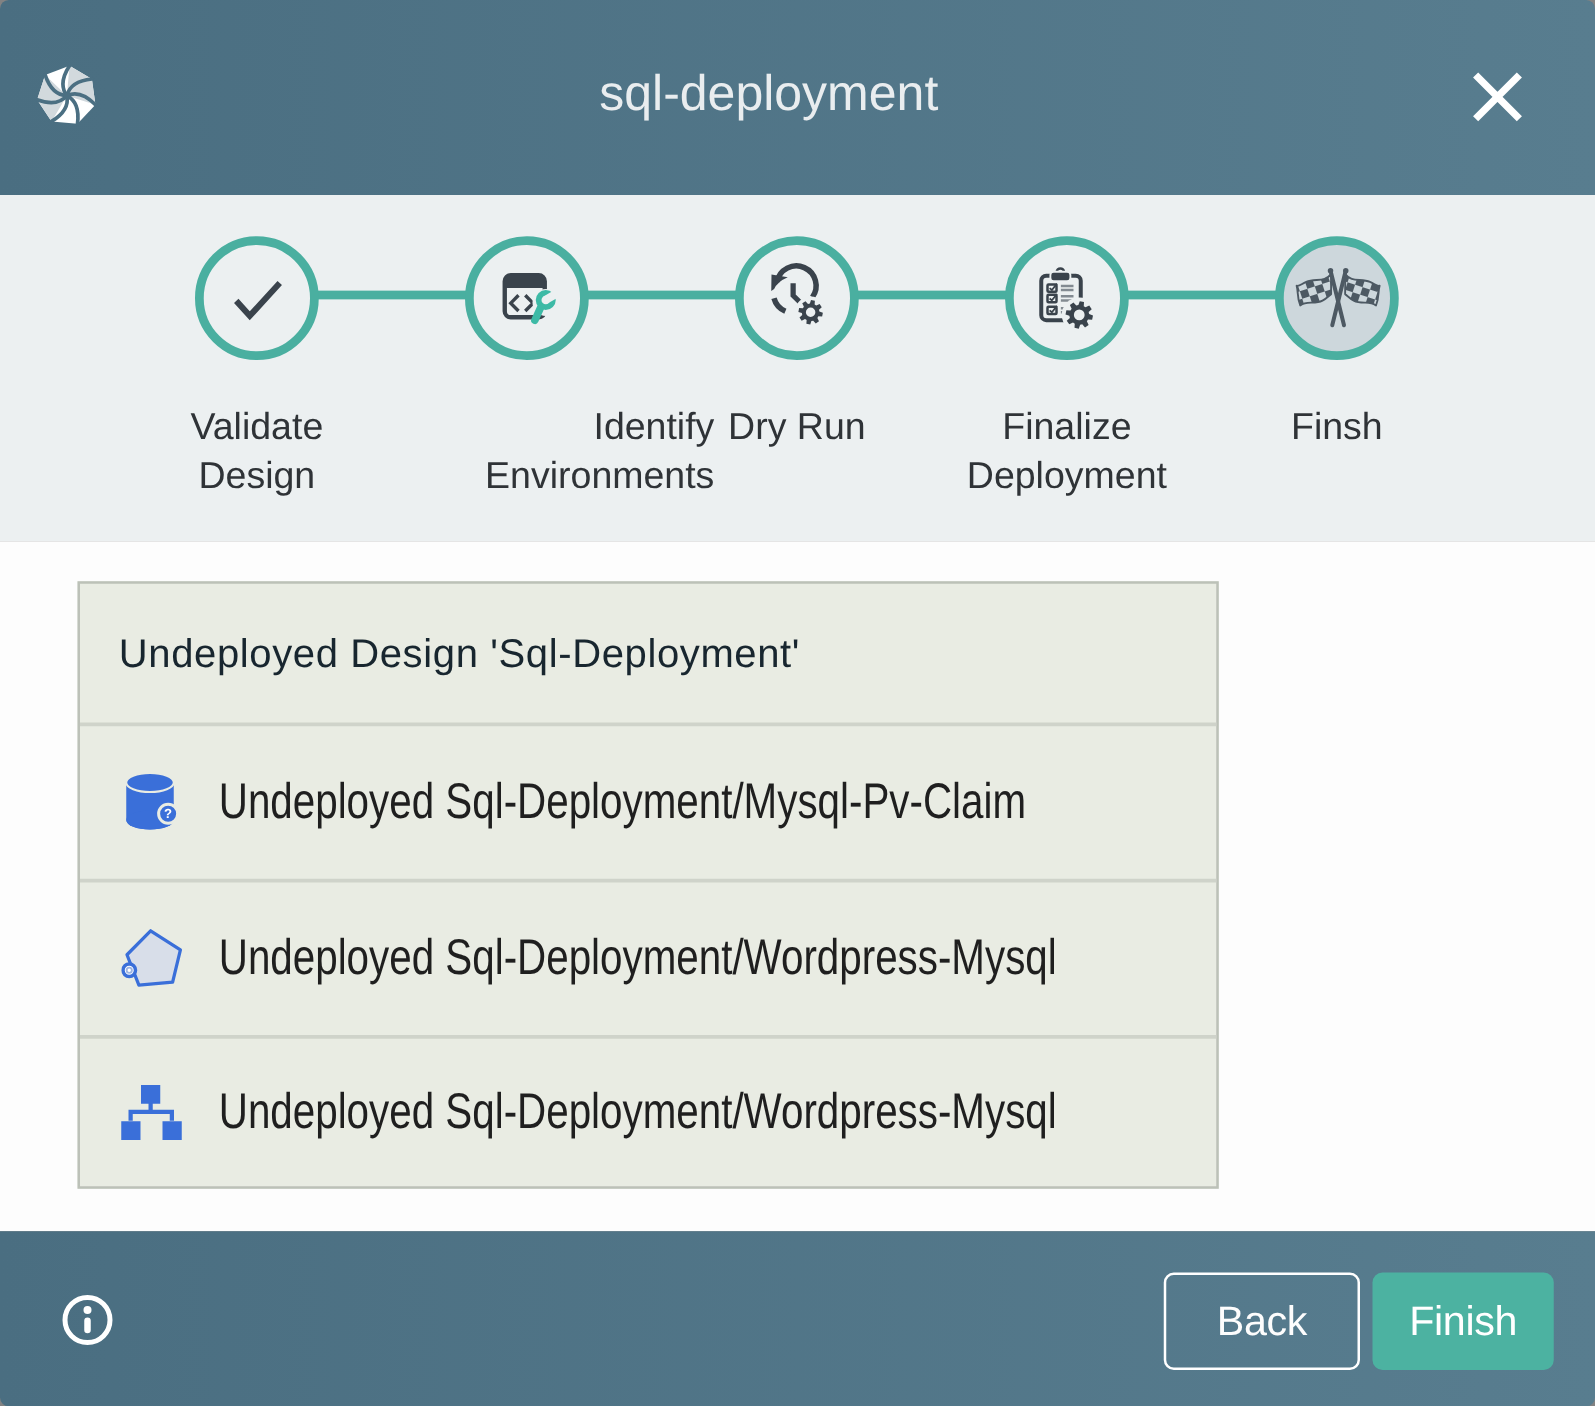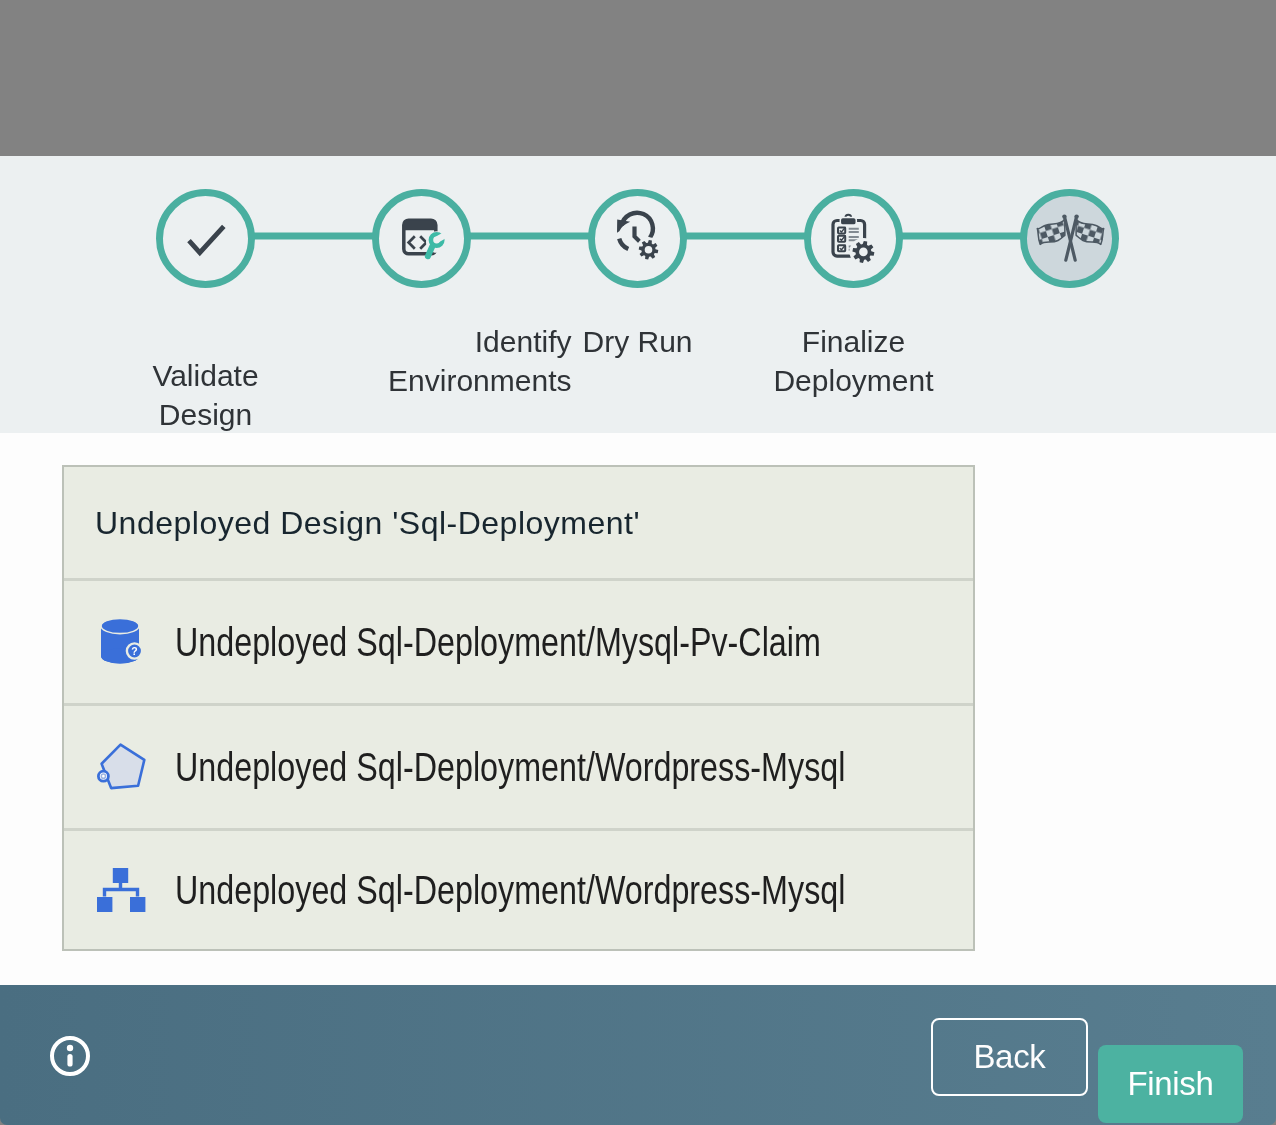--- a/index.html
+++ b/index.html
@@ -13,25 +13,49 @@
   .box{position:absolute;left:62px;top:32px;width:913px;height:486px;border:2px solid #bcc1b8;background:#e9ece3;}
   .row{position:relative;width:100%;}
   .div{width:100%;height:3px;background:#cfd3ca;}
   .r1{height:111px;}
   .r1 span{position:absolute;left:31px;top:50%;transform:translateY(-50%);font-size:32px;color:#18262f;letter-spacing:0.5px;white-space:nowrap;}
   .ri{height:122px;}
   .ri .txt{position:absolute;left:111px;top:50%;transform:translateY(-50%) scaleX(0.807);transform-origin:0 50%;font-size:40px;color:#1f1f1f;white-space:nowrap;}
   .ri svg{position:absolute;left:34px;top:50%;transform:translateY(-50%);}
   .footer{position:absolute;left:0;top:985px;width:1276px;height:140px;background:linear-gradient(90deg,#4a6e81 0%,#587d8f 100%);}
   .back{position:absolute;left:931px;top:33px;width:157px;height:78px;border:2px solid #fff;border-radius:8px;color:#fdfdfd;font-size:33px;letter-spacing:-0.3px;display:flex;align-items:center;justify-content:center;}
-  .finish{position:absolute;left:1098px;top:33px;width:145px;height:78px;background:#4cb2a1;border-radius:8px;color:#ffffff;font-size:33px;letter-spacing:-0.3px;display:flex;align-items:center;justify-content:center;margin-top:27px;}
+  .finish{position:absolute;left:1098px;top:33px;width:145px;height:78px;background:#4cb2a1;border-radius:8px;color:#ffffff;font-size:33px;letter-spacing:-0.3px;display:flex;align-items:center;justify-content:center;}
 </style>
 </head>
 <body>
 <div class="modal">
+  <div class="header">
+    <svg id="logo" width="49" height="49" viewBox="-25 -25 50 50" style="position:absolute;left:29px;top:52px;">
+      <g>
+        <path d="M2.14,-24.41 L20.41,-13.55 L23.32,7.51 L8.67,22.92 L-12.51,21.06 L-24.27,3.35 L-17.75,-16.89 Z" fill="#ffffff"></path>
+        <path d="M2.14,-24.41 L20.41,-13.55 L23.32,7.51 L0,0 Z M-12.51,21.06 L-24.27,3.35 L-17.75,-16.89 L0,0 Z" fill="#d2d9dd"></path>
+        <g stroke="#4b6f82" fill="none" stroke-linecap="round">
+          <g stroke-width="3">
+            <path d="M0,0 Q-7.37,-9.78 2.14,-24.41"></path>
+            <path d="M0,0 Q3.05,-11.86 20.41,-13.55"></path>
+            <path d="M0,0 Q11.18,-5.01 23.32,7.51"></path>
+            <path d="M0,0 Q10.89,5.62 8.67,22.92"></path>
+            <path d="M0,0 Q2.40,12.01 -12.51,21.06"></path>
+            <path d="M0,0 Q-7.90,9.36 -24.27,3.35"></path>
+            <path d="M0,0 Q-12.25,-0.34 -17.75,-16.89"></path>
+          </g>
+        </g>
+        <circle cx="0" cy="0" r="3" fill="#4b6f82"></circle>
+      </g>
+    </svg>
+    <div class="title">sql-deployment</div>
+    <svg width="44" height="44" viewBox="0 0 44 44" style="position:absolute;left:1176px;top:55px;">
+      <path d="M4.5 5 L39.5 40 M39.5 5 L4.5 40" stroke="#fff" stroke-width="5.8" fill="none"></path>
+    </svg>
+  </div>
   <div class="stepper">
     <svg id="steps" width="1276" height="277" viewBox="0 0 1276 277" style="position:absolute;left:0;top:0;">
       <defs>
         <pattern id="chk" width="12.6" height="12.6" patternUnits="userSpaceOnUse" patternTransform="rotate(-18 1064 72)">
           <rect width="6.3" height="6.3" x="0" y="0" fill="#4d5963"></rect>
           <rect width="6.3" height="6.3" x="6.3" y="6.3" fill="#4d5963"></rect>
         </pattern>
         <pattern id="chk2" width="12.6" height="12.6" patternUnits="userSpaceOnUse" patternTransform="rotate(18 1076 72)">
           <rect width="6.3" height="6.3" x="0" y="0" fill="#4d5963"></rect>
           <rect width="6.3" height="6.3" x="6.3" y="6.3" fill="#4d5963"></rect>
@@ -96,24 +120,25 @@
         <g stroke="#4d5963" stroke-width="3.2" stroke-linecap="round">
           <path d="M1064.6,61.2 L1075.2,104.2"></path>
           <path d="M1076.4,61.2 L1065.8,104.2"></path>
         </g>
         <circle cx="1064.4" cy="60.6" r="2.2" fill="#4d5963"></circle>
         <circle cx="1076.6" cy="60.6" r="2.2" fill="#4d5963"></circle>
         <path id="flagL" d="M1064.8,63.3 C1060,70 1052,66.5 1045,69.5 C1041,71.2 1039,73.5 1037.3,72.5 C1038.8,77.5 1037.5,82 1040.2,88.4 C1045.5,84 1051.5,88 1058,84.5 C1061.5,82.6 1063.2,80.5 1064.9,79.3 Z" fill="url(#chk)" stroke="#4d5963" stroke-width="1.5" stroke-linejoin="round"></path>
         <path id="flagR" d="M1076.2,63.3 C1081,70 1089,66.5 1096,69.5 C1100,71.2 1102,73.5 1103.7,72.5 C1102.2,77.5 1103.5,82 1100.8,88.4 C1095.5,84 1089.5,88 1083,84.5 C1079.5,82.6 1077.8,80.5 1076.1,79.3 Z" fill="url(#chk2)" stroke="#4d5963" stroke-width="1.5" stroke-linejoin="round"></path>
       </g>
     </svg>
-    <div class="lbl" style="left:205.5px;margin-top:34px;">Validate<br>Design</div>
+    <div class="lbl" style="left:205.5px;">Validate<br>Design</div>
     <div class="lbl" style="left:421.5px;text-align:right;">Identify<br>Environments</div>
     <div class="lbl" style="left:853.5px;">Finalize<br>Deployment</div>
     <div class="lbl" style="left:637.5px;">Dry Run</div>
+    <div class="lbl" style="left:1069.5px;">Finsh</div>
   </div>
   <div class="content">
     <div class="box">
       <div class="row r1">
           <span>Undeployed Design 'Sql-Deployment'</span>
         </div>
       <div class="div"></div>
       <div class="row ri" id="row-db">
         <svg width="48" height="50" viewBox="0 0 48 50" style="left:36px;">
           <path d="M1,9 L1,39 A19,7.6 0 0 0 39,39 L39,9 Z" fill="#3a6fd9"></path>

